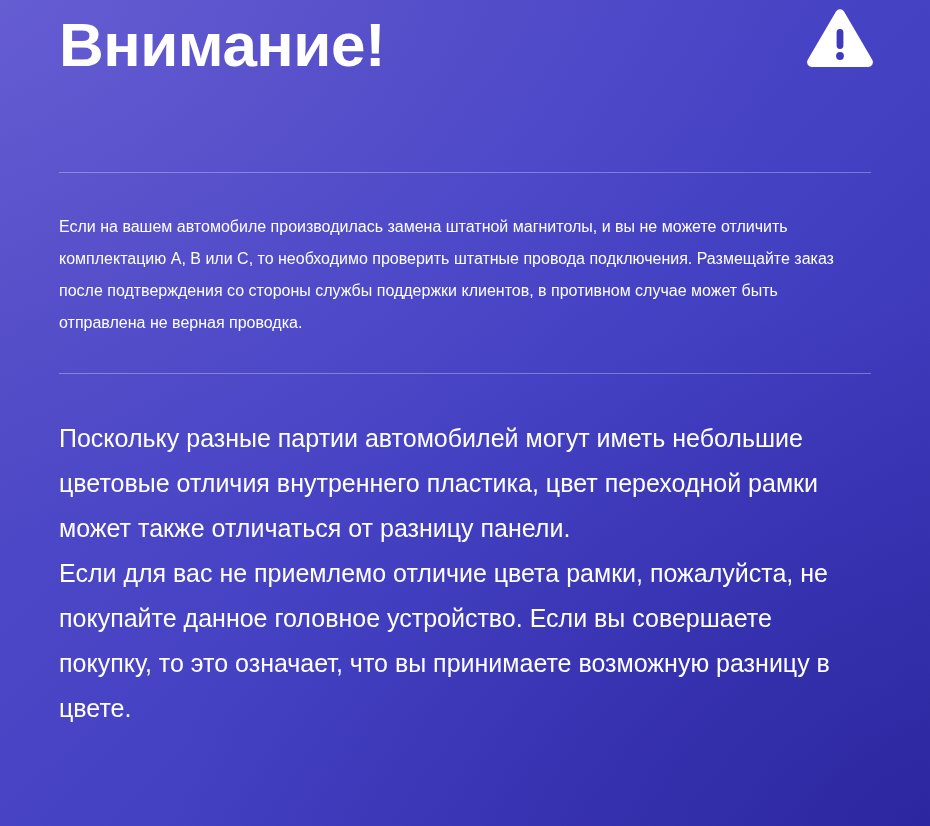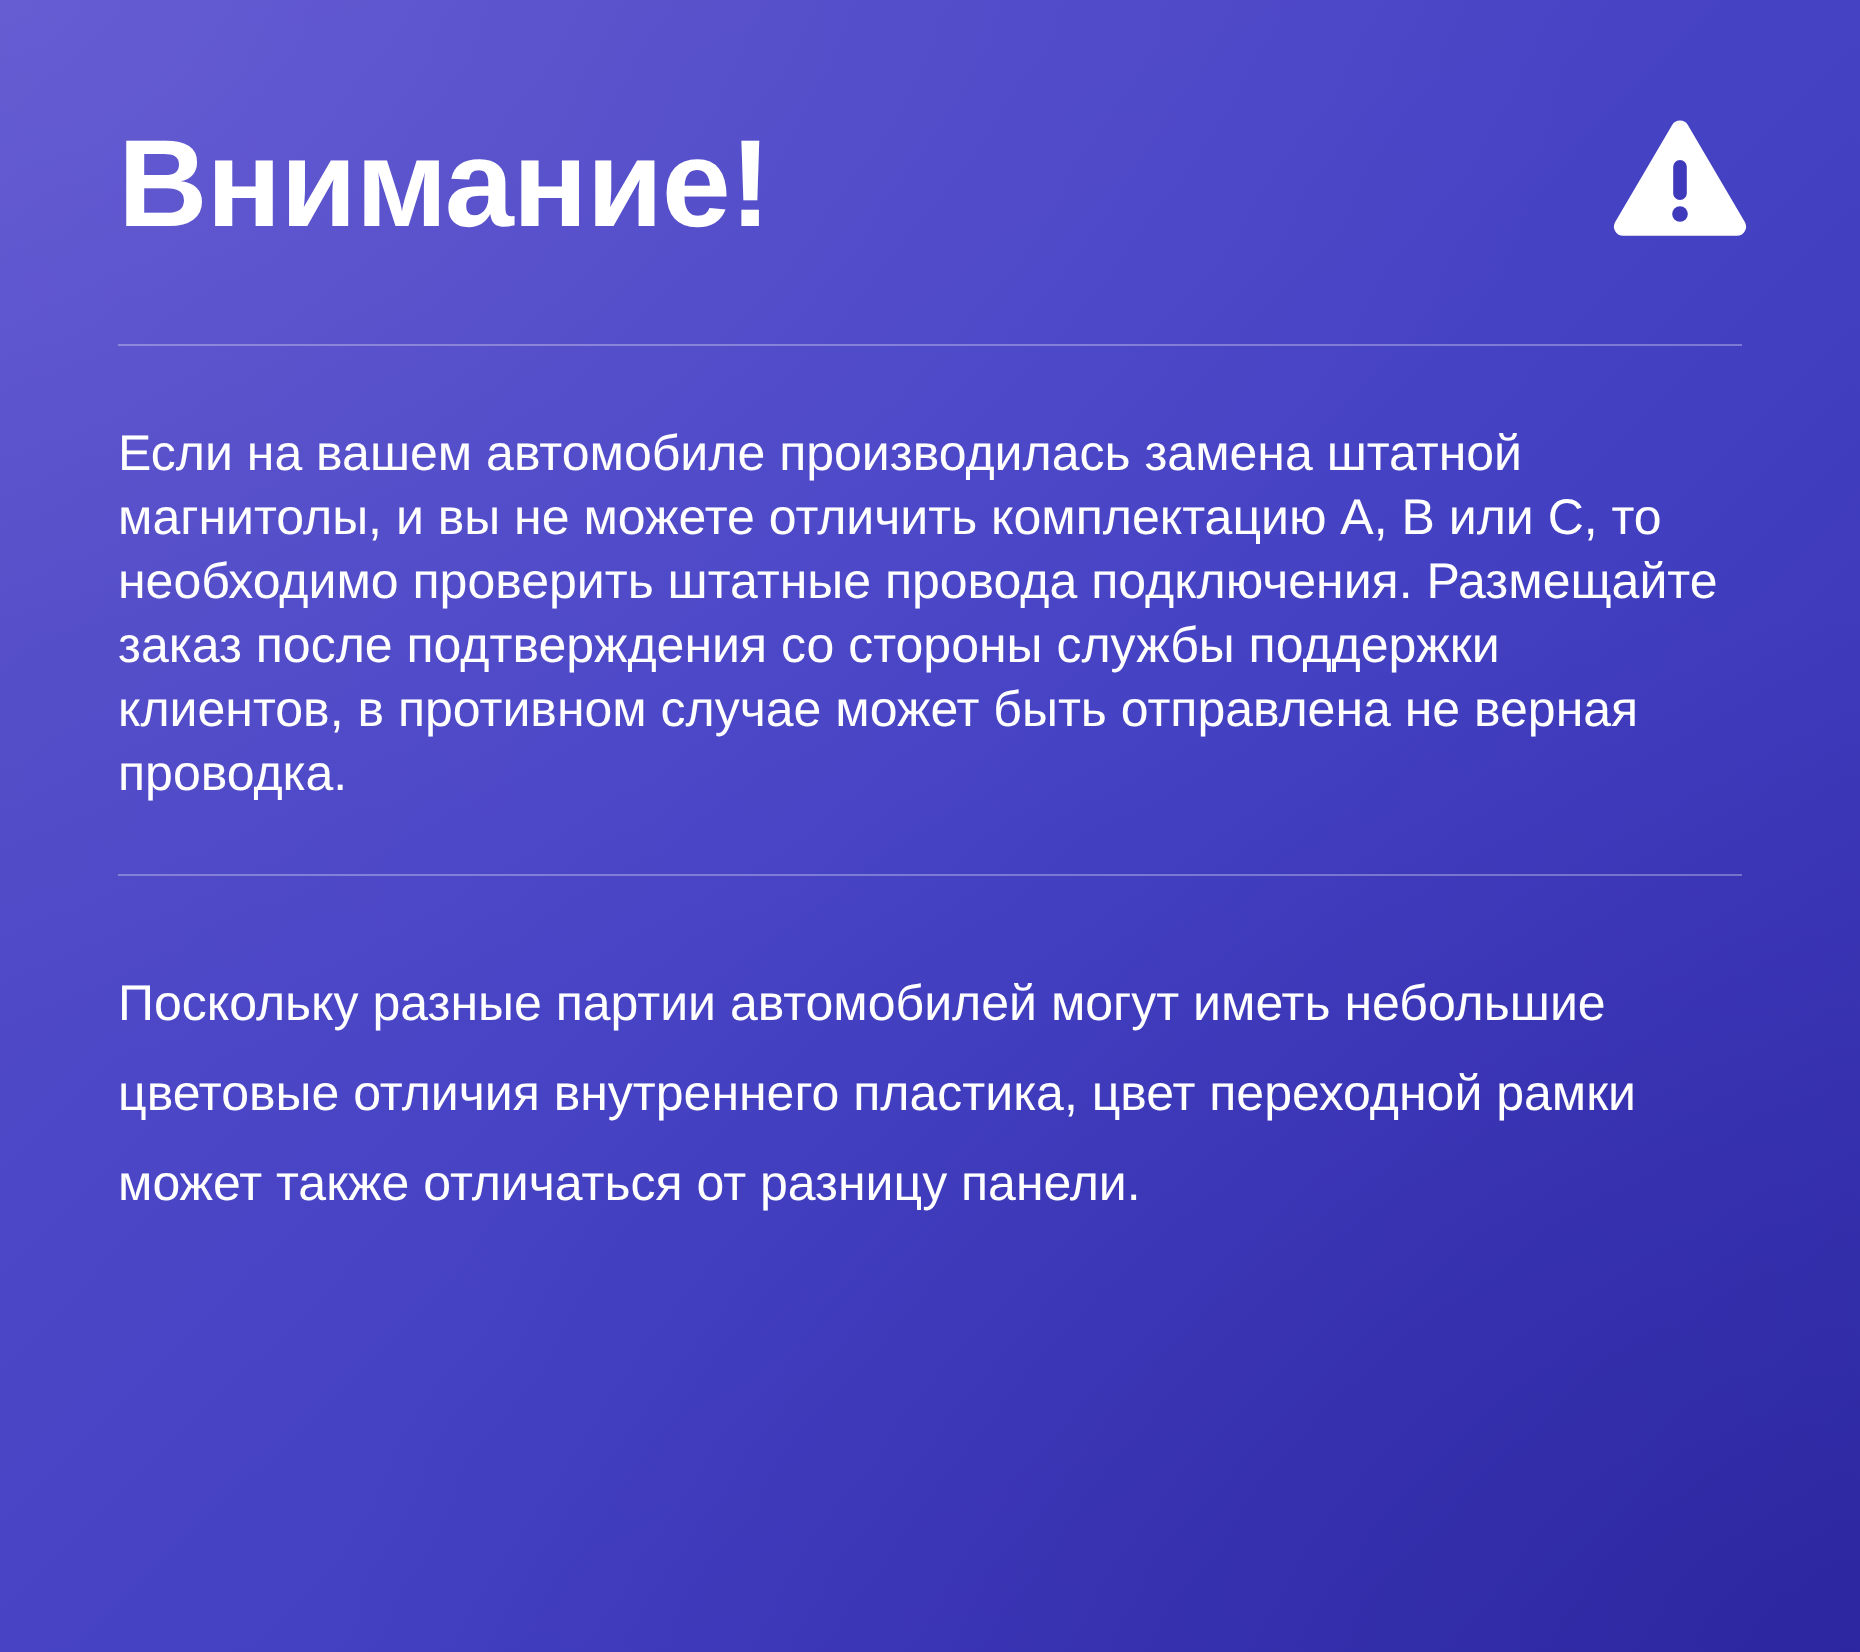--- a/index.html
+++ b/index.html
@@ -53,21 +53,21 @@
     height: 100%;
     box-sizing: border-box;
     padding: 0 59px;
   }
 
   
   .header {
     position: relative;
     height: 172px;
     display: flex;
-    align-items: center;
+    align-items: flex-start;
     justify-content: space-between;
   }
 
   .title {
     margin: 0;
     color: #ffffff;
     font-size: 62px;
     line-height: 1;
     font-weight: 700;
     letter-spacing: -0.5px;
@@ -94,21 +94,21 @@
 
   
   .block-tight {
     padding-top: 38px;
     padding-bottom: 34px;
   }
 
   .block-tight p {
     margin: 0;
     color: #ffffff;
-    font-size: 25px;
+    font-size: 16px;
     line-height: 32px;
     font-weight: 400;
     max-width: 800px;
   }
 
   .block-loose {
     padding-top: 42px;
   }
 
   .block-loose p {
@@ -143,16 +143,17 @@
     <hr class="divider">
 
     <div class="block-tight">
       <p>Если на вашем автомобиле производилась замена штатной магнитолы, и вы не можете отличить комплектацию A, B или C, то необходимо проверить штатные провода подключения. Размещайте заказ после подтверждения со стороны службы поддержки клиентов, в противном случае может быть отправлена не верная проводка.</p>
     </div>
 
     <hr class="divider">
 
     <div class="block-loose">
       <p>Поскольку разные партии автомобилей могут иметь небольшие цветовые отличия внутреннего пластика, цвет переходной рамки может также отличаться от разницу панели.</p>
+      <p>Если для вас не приемлемо отличие цвета рамки, пожалуйста, не покупайте данное головное устройство. Если вы совершаете покупку, то это означает, что вы принимаете возможную разницу в цвете.</p>
     </div>
 
   </div>
 </div>
 
 </body></html>

